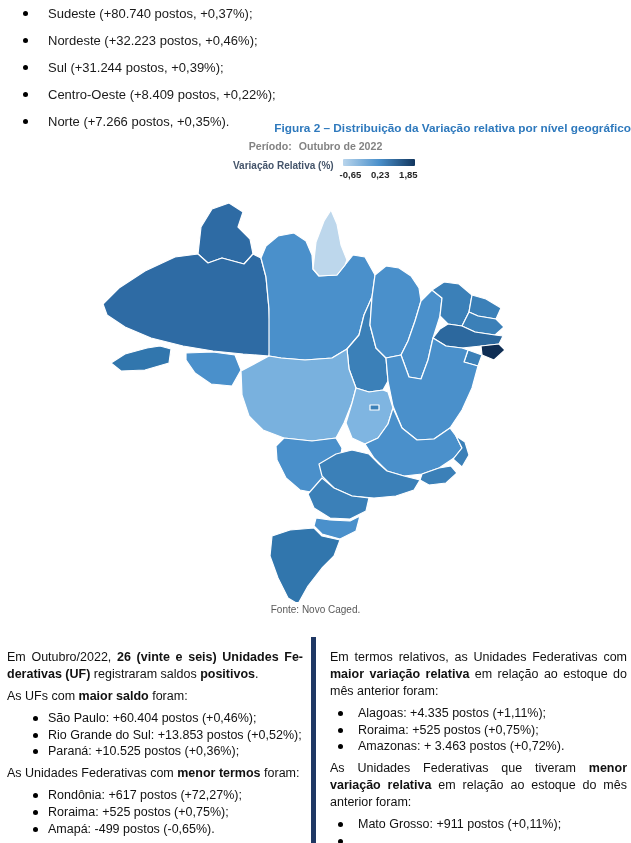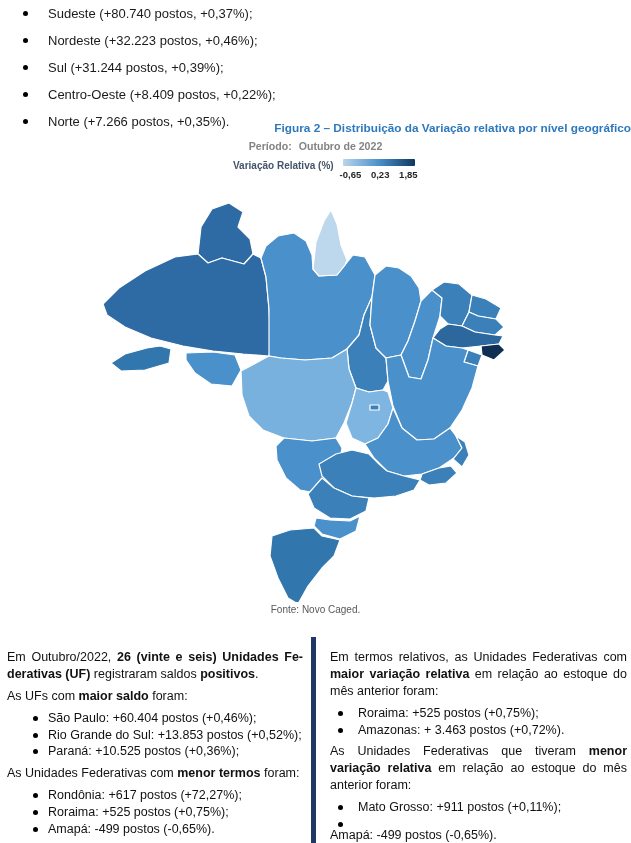--- a/index.html
+++ b/index.html
@@ -155,20 +155,24 @@
         <span>Amapá: -499 postos (-0,65%).</span>
       </li>
   </ul>
 </div>
 
 <div class="col col-right">
   <p><span>Em termos relativos, as Unidades Federativas com </span><b>maior variação relativa</b><span> em relação ao estoque do mês anterior foram:</span></p>
   <ul>
     <li>
         <span class="dot"></span>
+        <span>Alagoas: +4.335 postos (+1,11%);</span>
+      </li>
+    <li>
+        <span class="dot"></span>
         <span>Roraima: +525 postos (+0,75%);</span>
       </li>
     <li>
         <span class="dot"></span>
         <span>Amazonas: + 3.463 postos (+0,72%).</span>
       </li>
   </ul>
   <p><span>As Unidades Federativas que tiveram </span><b>menor variação relativa</b><span> em relação ao estoque do mês anterior foram:</span></p>
   <ul>
     <li>

